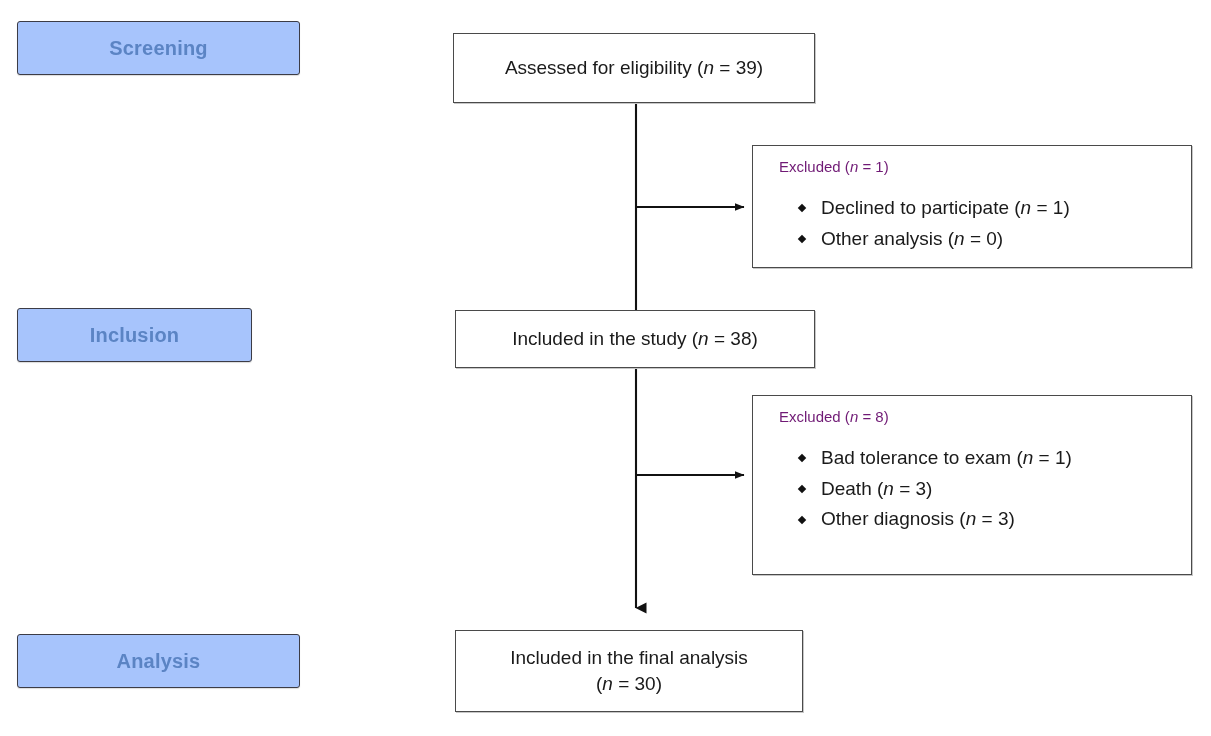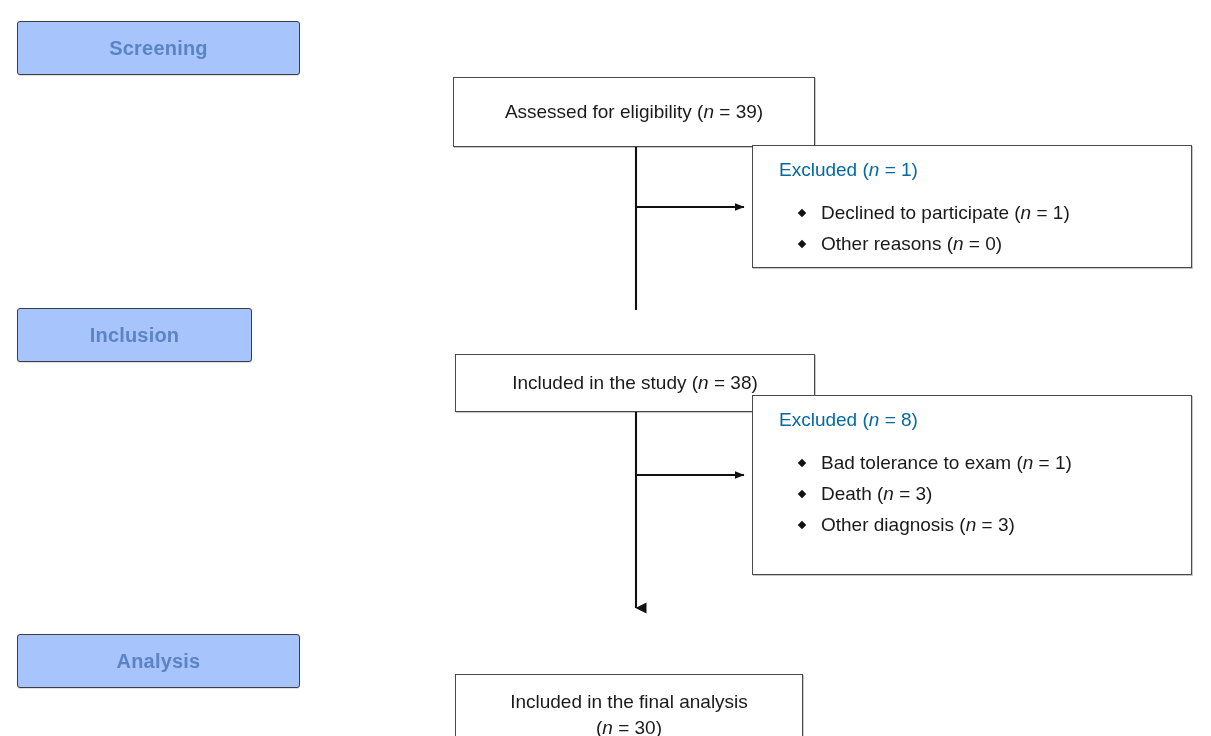--- a/index.html
+++ b/index.html
@@ -56,21 +56,20 @@
     box-sizing: border-box;
     background: #ffffff;
     border: 1.5px solid #4a4a4a;
     box-shadow: 1px 1px 0 rgba(0,0,0,0.22);
   }
   .flow-box.centered {
     display: flex;
     align-items: center;
     justify-content: center;
     text-align: center;
-    margin-top: 44px;
   }
   .box-text {
     font-size: 19px;
     line-height: 1.35;
     color: #1a1a1a;
   }
   .box-text .n-italic { font-style: italic; }
 
   #box-assessed { left: 453px; top: 33px;  width: 362px; height: 70px; }
   #box-included { left: 455px; top: 310px; width: 360px; height: 58px; }
@@ -83,23 +82,23 @@
     background: #ffffff;
     border: 1.5px solid #4a4a4a;
     box-shadow: 1px 1px 0 rgba(0,0,0,0.22);
     overflow: hidden;
     padding: 11px 0 0 26px;
   }
   #box-excl-1 { left: 752px; top: 145px; width: 440px; height: 123px; }
   #box-excl-2 { left: 752px; top: 395px; width: 440px; height: 180px; }
 
   .excl-title {
-    font-size: 19px;
+    font-size: 15px;
     line-height: 1.32;
-    color: #0369a1;
+    color: #701a75;
     margin: 0 0 2px 0;
   }
   .excl-list {
     list-style: none;
     margin: 16px;
     padding: 0;
   }
   .excl-list li {
     font-size: 19px;
     line-height: 1.62;
@@ -175,21 +174,21 @@
 
 <div class="excl-box" id="box-excl-1">
   <div class="excl-title">
     <span>Excluded (</span><span class="n-italic">n</span><span> = 1)</span>
   </div>
   <ul class="excl-list">
     <li>
       <span class="bullet-diamond"></span><span>Declined to participate (</span><span class="n-italic">n</span><span> = 1)</span>
     </li>
     <li>
-      <span class="bullet-diamond"></span><span>Other reasons (</span><span class="n-italic">n</span><span> = 0)</span>
+      <span class="bullet-diamond"></span><span>Other analysis (</span><span class="n-italic">n</span><span> = 0)</span>
     </li>
   </ul>
 </div>
 
 <div class="excl-box" id="box-excl-2">
   <div class="excl-title">
     <span>Excluded (</span><span class="n-italic">n</span><span> = 8)</span>
   </div>
   <ul class="excl-list">
     <li>

